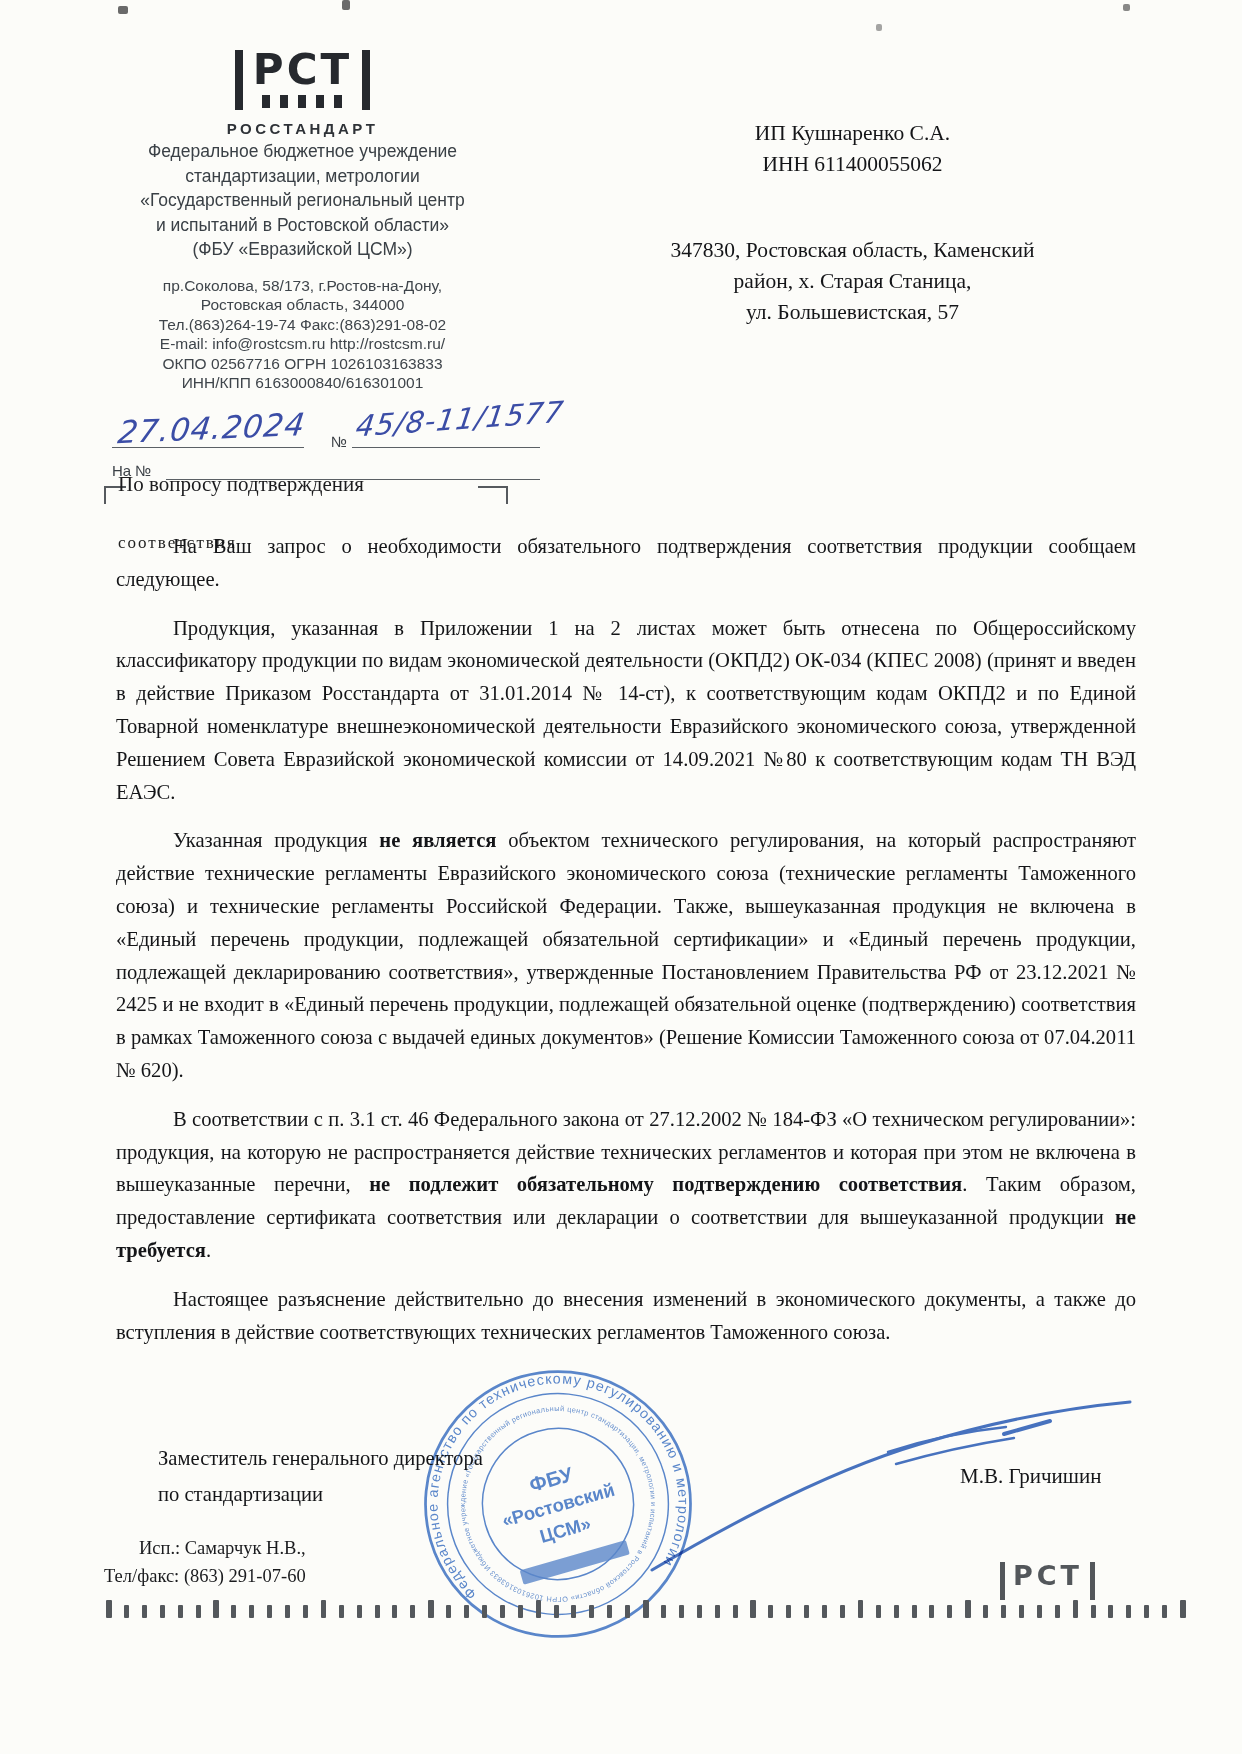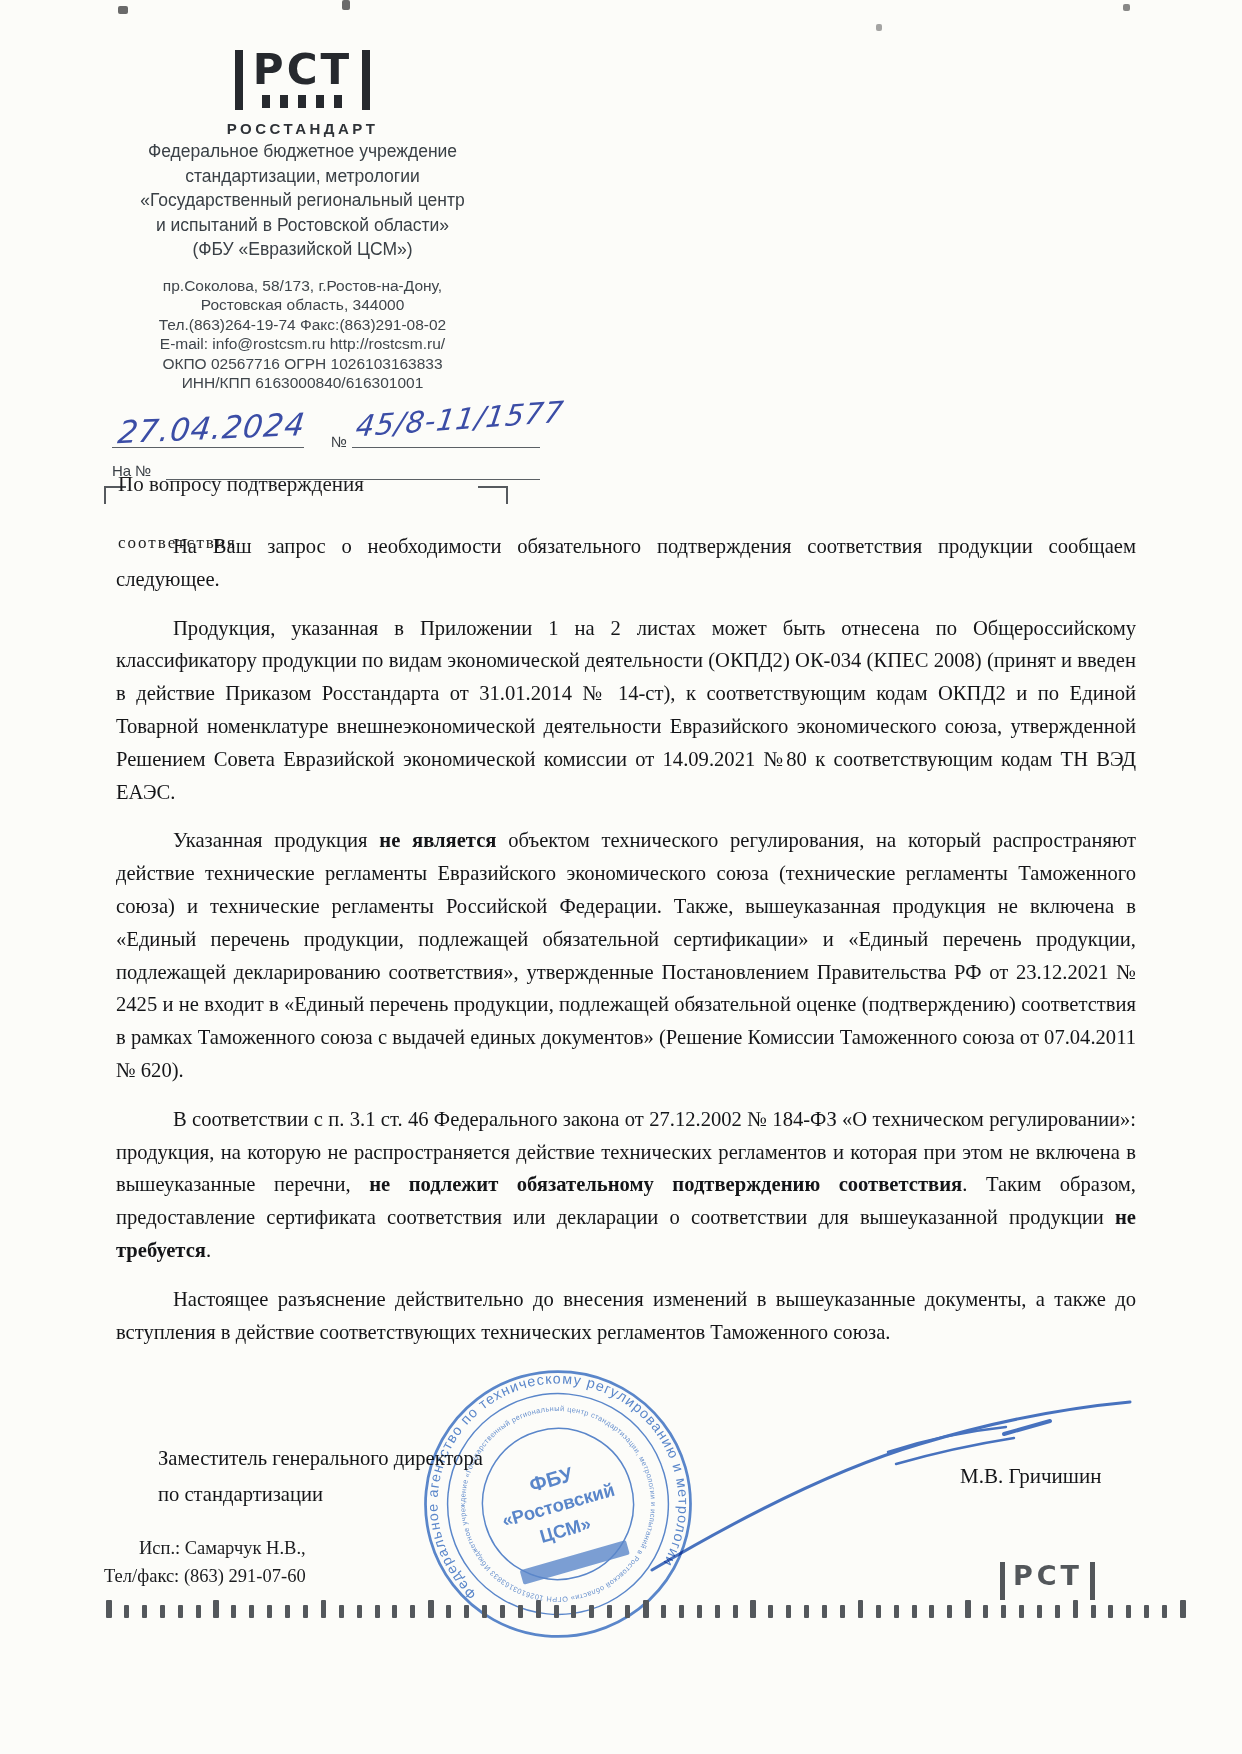--- a/index.html
+++ b/index.html
@@ -118,27 +118,35 @@
 
   <div class="plain-label" style="left:112px;top:462px;">На №</div>
   <div class="u-line" style="left:166px;top:479px;width:374px;"></div>
 
   <div class="corner l" style="left:104px;top:486px;"></div>
   <div class="corner r" style="left:478px;top:486px;"></div>
 
   <div id="subject1">По вопросу подтверждения</div>
   <div id="subject2">соответствия</div>
 
+  <div id="recipient">
+    <div>ИП Кушнаренко С.А.</div>
+    <div>ИНН 611400055062</div>
+    <div class="gap"></div>
+    <div>347830, Ростовская область, Каменский</div>
+    <div>район, х. Старая Станица,</div>
+    <div>ул. Большевистская, 57</div>
+  </div>
 
   <div id="body">
       <p><span>На Ваш запрос о необходимости обязательного подтверждения соответствия продукции сообщаем следующее.</span></p>
       <p><span>Продукция, указанная в Приложении 1 на 2 листах может быть отнесена по Общероссийскому классификатору продукции по видам экономической деятельности (ОКПД2) ОК-034 (КПЕС 2008) (принят и введен в действие Приказом Росстандарта от 31.01.2014 № 14-ст), к соответствующим кодам ОКПД2 и по Единой Товарной номенклатуре внешнеэкономической деятельности Евразийского экономического союза, утвержденной Решением Совета Евразийской экономической комиссии от 14.09.2021 №80 к соответствующим кодам ТН ВЭД ЕАЭС.</span></p>
       <p><span>Указанная продукция </span><b>не является</b><span> объектом технического регулирования, на который распространяют действие технические регламенты Евразийского экономического союза (технические регламенты Таможенного союза)  и технические регламенты Российской Федерации. Также, вышеуказанная продукция не включена в «Единый перечень продукции, подлежащей обязательной сертификации» и «Единый перечень продукции, подлежащей декларированию соответствия», утвержденные Постановлением Правительства РФ от 23.12.2021 № 2425 и не входит в «Единый перечень продукции, подлежащей обязательной оценке (подтверждению) соответствия в рамках Таможенного союза с выдачей единых документов» (Решение Комиссии Таможенного союза от 07.04.2011 № 620).</span></p>
       <p><span>В соответствии с п. 3.1 ст. 46 Федерального закона от 27.12.2002 № 184-ФЗ «О техническом регулировании»: продукция, на которую не распространяется действие технических регламентов и которая при этом не включена в вышеуказанные перечни, </span><b>не подлежит обязательному подтверждению соответствия</b><span>. Таким образом, предоставление сертификата соответствия или декларации о соответствии для вышеуказанной продукции </span><b>не требуется</b><span>.</span></p>
-      <p><span>Настоящее разъяснение действительно до внесения изменений в вышеуказанные документы, а также до вступления в действие соответствующих технических регламентов Таможенного союза.</span></p>
+      <p><span>Настоящее разъяснение действительно до внесения изменений в экономического документы, а также до вступления в действие соответствующих технических регламентов Таможенного союза.</span></p>
     </div>
 
   <div id="position">
     <div>Заместитель генерального директора</div>
     <div>по стандартизации</div>
   </div>
   <div id="sig-name">М.В. Гричишин</div>
 
   <div id="executor">
     <div>Исп.: Самарчук Н.В.,</div>

